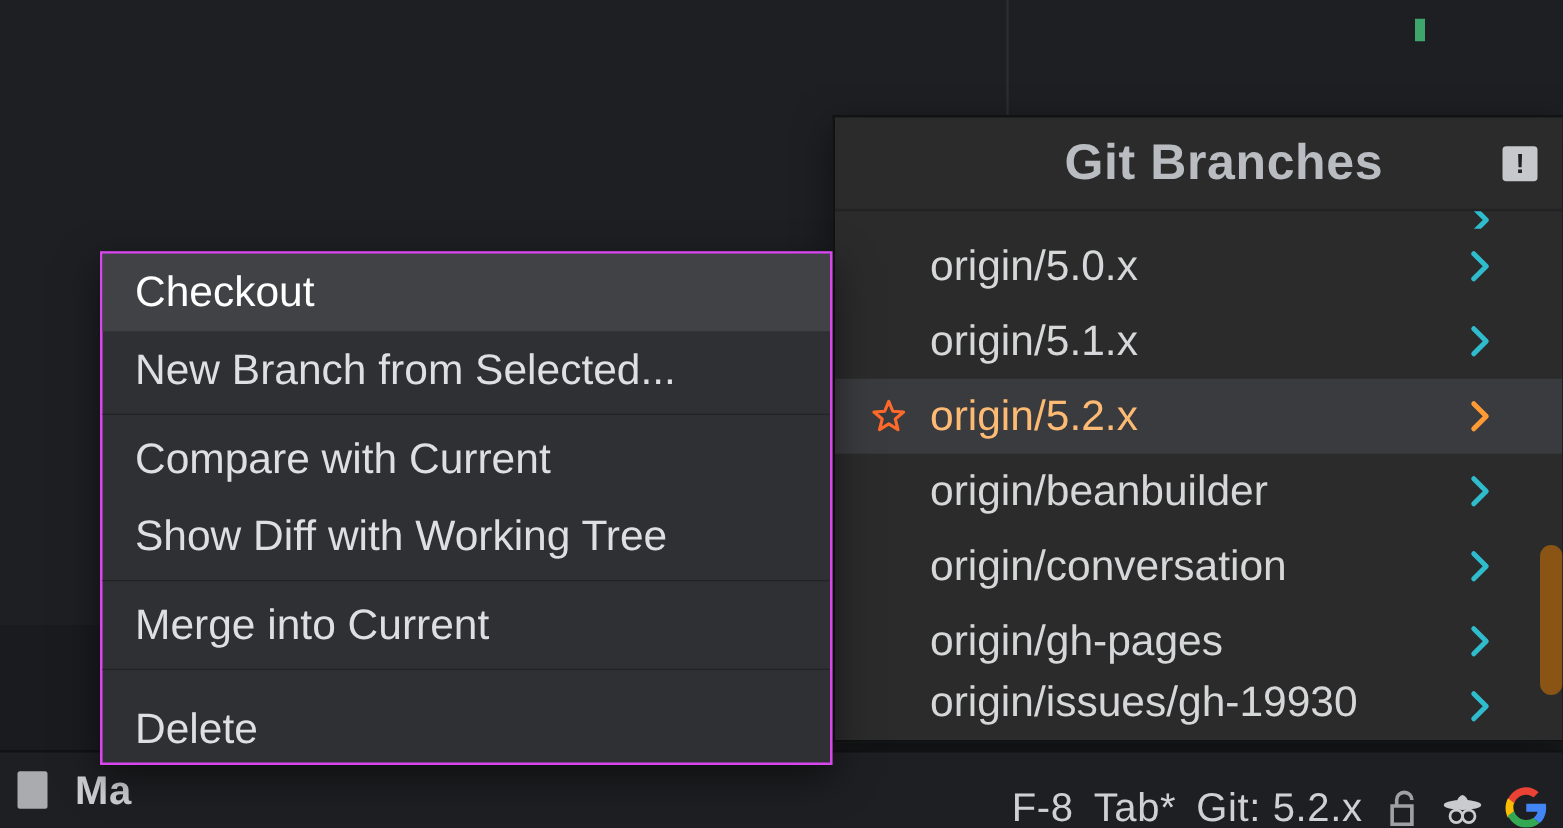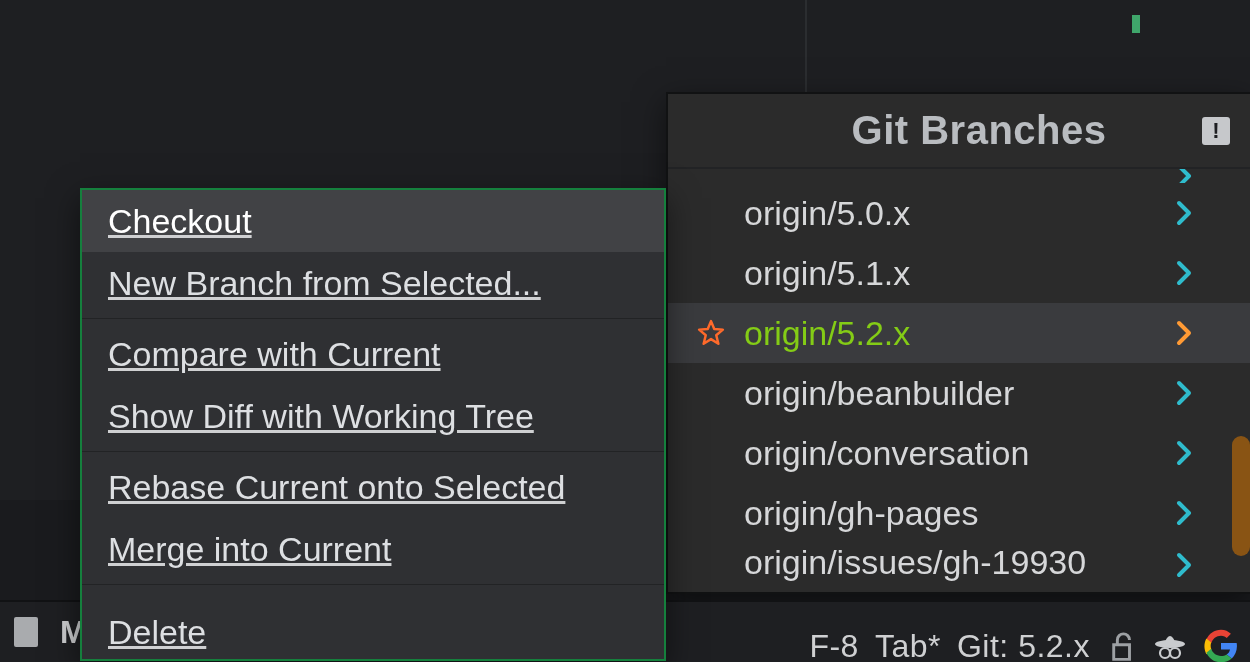--- a/index.html
+++ b/index.html
@@ -115,21 +115,21 @@
     }
     .branch-row.selected .star {
       display: block;
     }
     .branch-row .label {
       margin-left: 36px;
       font-size: 34px;
       color: #d6d7d9;
     }
     .branch-row.selected .label {
-      color: #84cc16;
+      color: #fdba74;
     }
 
     .branch-row .chev {
       position: absolute;
       right: 56px;
       top: 50%;
       transform: translateY(-50%);
     }
     .chev svg { display:block; }
     .chev-cyan path { stroke: #2fbccd; }
@@ -145,28 +145,27 @@
     .branch-row.clip-bottom {
       height: 54px;
       overflow: hidden;
       align-items: center;
     }
     .branch-row.clip-bottom .label { align-self: flex-start; }
 
     
     .context-menu {
       position: absolute;
-      top: 188px;
+      top: 201px;
       left: 80px;
       width: 586px;
       background: #2f3033;
-      border: 2px solid #15803d;
+      border: 2px solid #d946ef;
       box-shadow: 0 10px 30px rgba(0,0,0,.5);
       z-index: 100;
-      text-decoration: underline;
     }
     .context-menu .item {
       height: 62px;
       display: flex;
       align-items: center;
       padding-left: 26px;
       font-size: 34px;
       color: #dddfe2;
       cursor: default;
     }
@@ -334,21 +333,20 @@
   </div>
 </div>
 
 <div class="context-menu">
   <div class="item hover">Checkout</div>
   <div class="item">New Branch from Selected...</div>
   <div class="sep"></div>
   <div class="item">Compare with Current</div>
   <div class="item">Show Diff with Working Tree</div>
   <div class="sep"></div>
-  <div class="item">Rebase Current onto Selected</div>
   <div class="item">Merge into Current</div>
   <div class="sep"></div>
   <div class="item" style="height:54px;margin-top:20px;">Delete</div>
 </div>
 
 <div class="scroll-thumb"></div>
 
 <div class="status-bar">
   <div class="sb-left">
     <div class="sq"></div>

